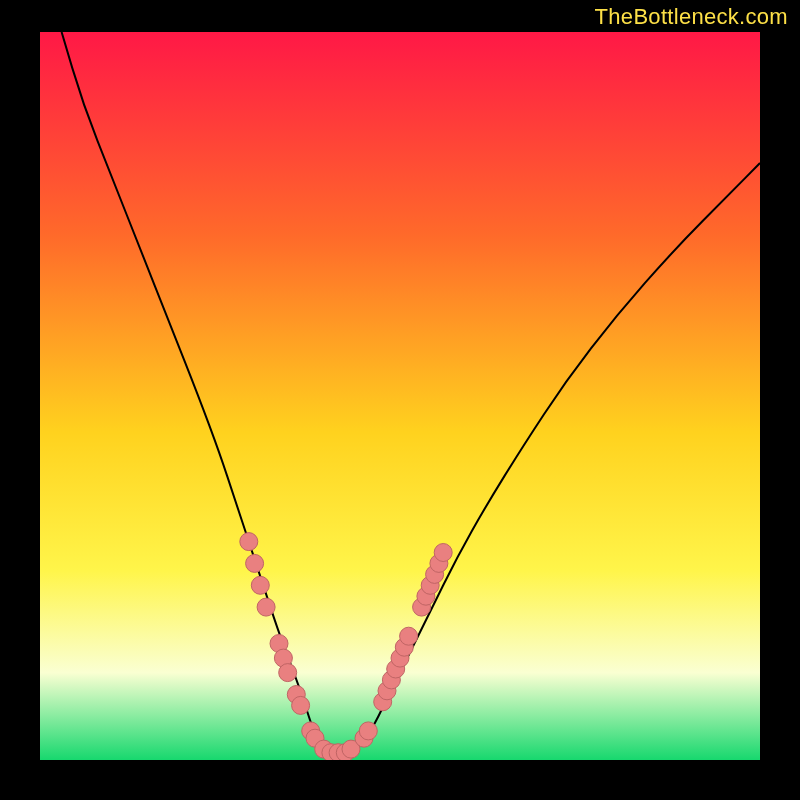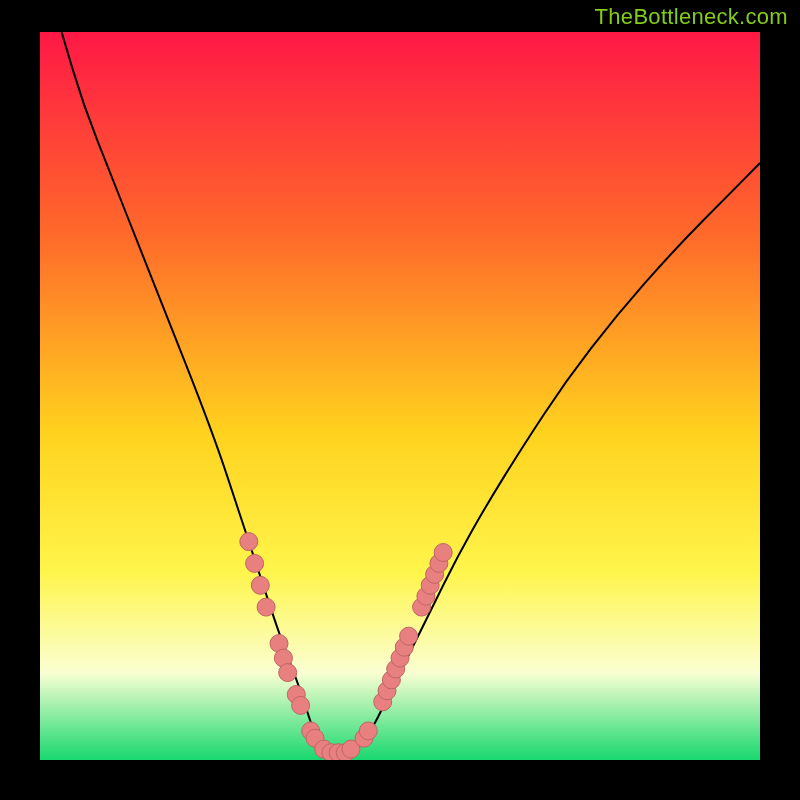--- a/index.html
+++ b/index.html
@@ -14,21 +14,21 @@
   .frame {
     position: relative;
     width: 800px;
     height: 800px;
     background: #000;
   }
   .watermark {
     position: absolute;
     top: 4px;
     right: 12px;
-    color: #84cc16;
+    color: #fde047;
     font-size: 22px;
     font-weight: 500;
     letter-spacing: 0.3px;
     z-index: 10;
   }
   .plot-wrap {
     position: absolute;
     left: 40px;
     top: 32px;
     width: 720px;

